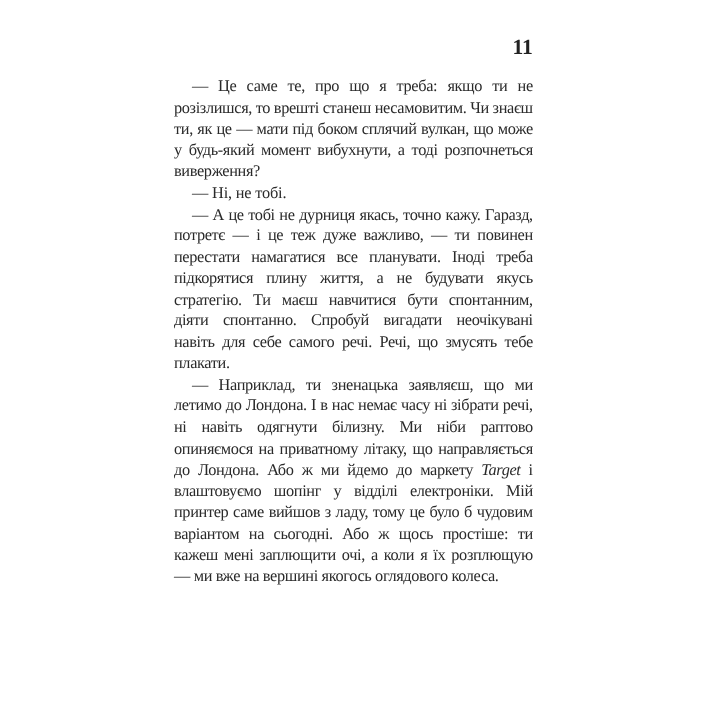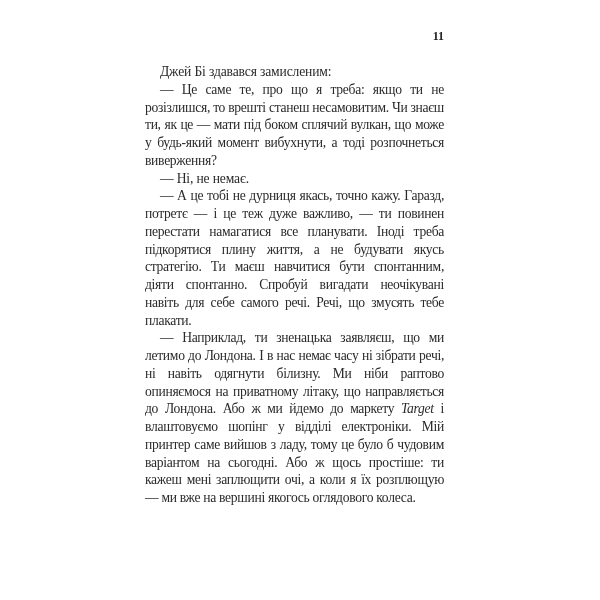--- a/index.html
+++ b/index.html
@@ -1,35 +1,34 @@
 <!DOCTYPE html>
 <html><head>
 <meta charset="utf-8">
 <style>
   html, body { margin: 0; padding: 0; background: #ffffff; }
   body { width: 600px; height: 600px; position: relative; overflow: hidden; }
   .page-number {
     position: absolute; top: 29px; left: 422px; width: 22px; text-align: right;
-    font-family: "Liberation Serif", serif; font-weight: bold; font-size: 12px; color: #222;
+    font-family: "Liberation Serif", serif; font-weight: bold; font-size: 18px; color: #222;
   }
   .text-block {
     position: absolute; top: 63px; left: 145px; width: 299px;
     font-family: "Liberation Serif", serif; font-size: 13.6px; line-height: 17.75px;
     color: #2a2a2a; text-align: justify; letter-spacing: -0.15px;
   }
   .para { margin: 0; text-indent: 15px; hyphens: manual; }
   .para.tight { letter-spacing: -0.3px; }
   em { }
 </style>
 </head>
 <body>
 
 <div>
   <div class="page-number">11</div>
   <div class="text-block">
-    <p class="para">Джей Бі здавався замисленим:</p>
     <p class="para tight">— Це саме те, про що я треба: якщо ти не розізлишся, то врешті станеш несамовитим. Чи знаєш ти, як це — мати під боком сплячий вулкан, що може у будь-який момент ви­бухнути, а тоді розпочнеться виверження?</p>
-    <p class="para">— Ні, не немає.</p>
+    <p class="para">— Ні, не тобі.</p>
     <p class="para tight">— А це тобі не дурниця якась, точно кажу. Гаразд, по­третє — і це теж дуже важливо, — ти повинен перестати намагатися все планувати. Іноді треба підкорятися плину життя, а не будувати якусь стратегію. Ти маєш навчитися бути спонтанним, діяти спонтанно. Спробуй вигадати неочікувані навіть для себе самого речі. Речі, що змусять тебе плакати.</p>
     <p class="para tight">— Наприклад, ти зненацька заявляєш, що ми летимо до Лондона. І в нас немає часу ні зібрати речі, ні навіть одяг­нути білизну. Ми ніби раптово опиняємося на приватному літаку, що направляється до Лондона. Або ж ми йдемо до маркету <em>Target</em> і влаштовуємо шопінг у відділі електроніки. Мій принтер саме вийшов з ладу, тому це було б чудовим варіантом на сьогодні. Або ж щось простіше: ти кажеш мені заплющити очі, а коли я їх розплющую — ми вже на вер­шині якогось оглядового колеса.</p>
 
   </div>
 </div>
 
 </body></html>

